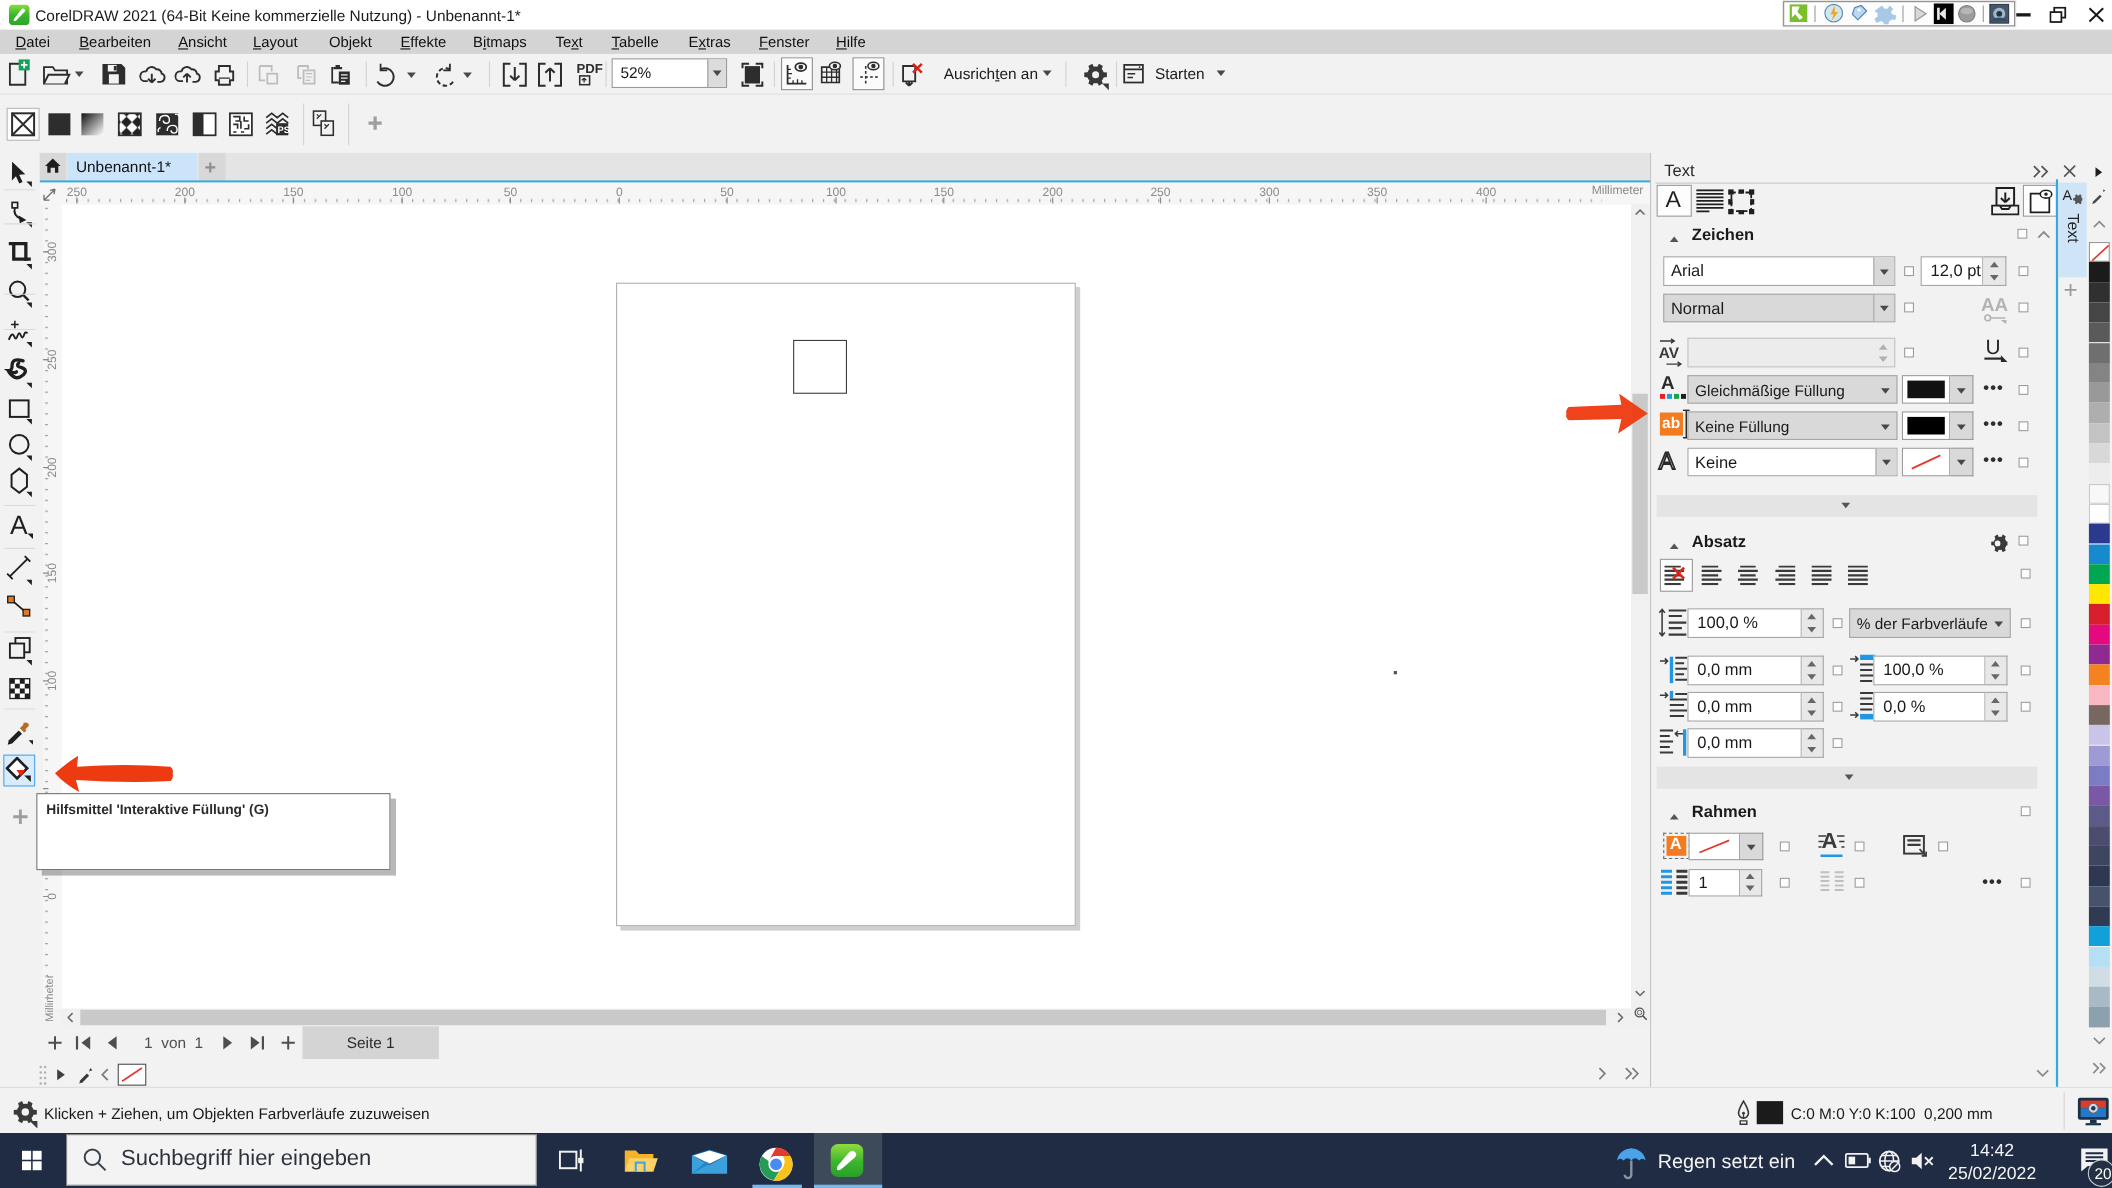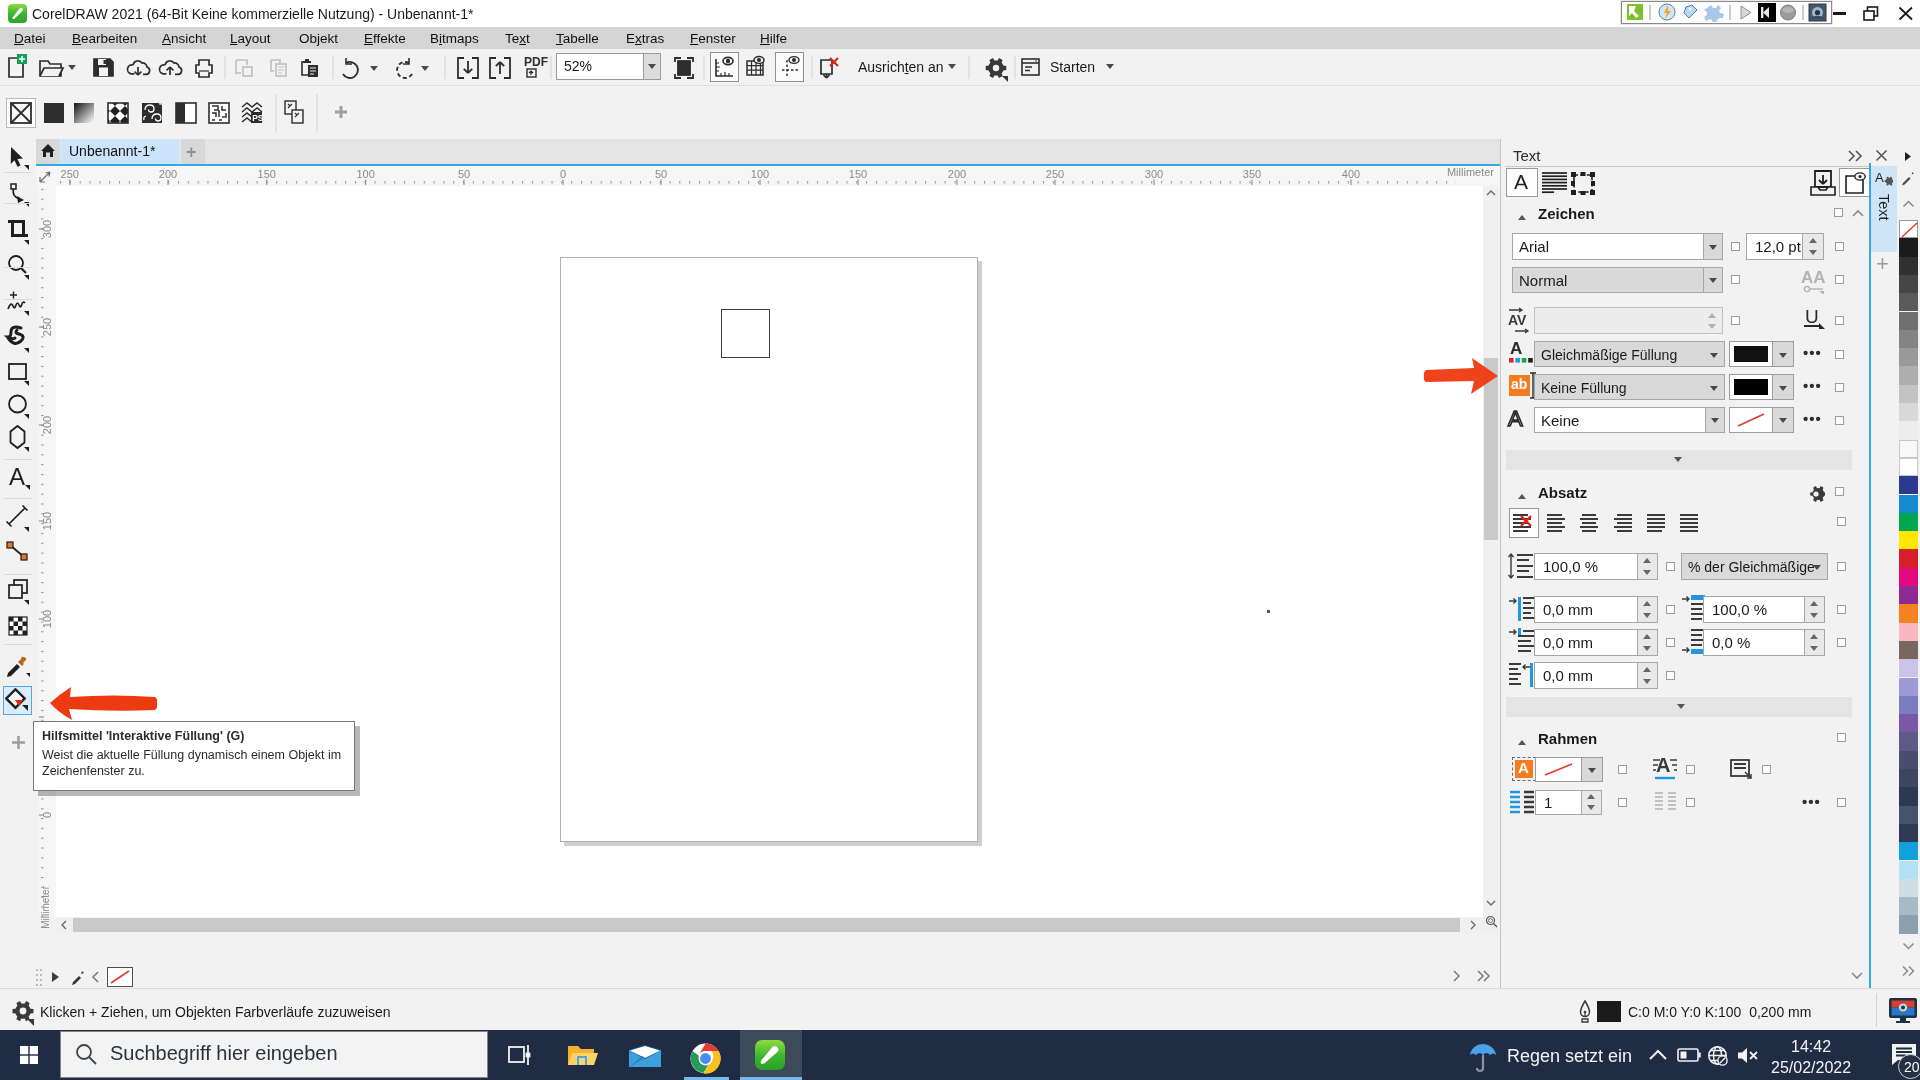--- a/index.html
+++ b/index.html
@@ -421,20 +421,40 @@
         <path d="M1 1 L5 5 L1 9" stroke="#6a6a6a" stroke-width="1.4" fill="none"></path>
       </svg>
   </div>
   <div class="abs" id="zoomcorner">
     <svg style="position:absolute;left:2px;top:4px" width="13" height="13" viewBox="0 0 13 13">
         <circle cx="5.5" cy="5.5" r="4" fill="none" stroke="#555" stroke-width="1.2"></circle>
         <line x1="8.5" y1="8.5" x2="12" y2="12" stroke="#555" stroke-width="1.4"></line>
         <circle cx="5.5" cy="5.5" r="2" fill="none" stroke="#555" stroke-width="0.8"></circle>
       </svg>
   </div>
+  <div class="abs" id="pagectl">
+    <svg style="position:absolute;left:40px;top:6px" width="240" height="18" viewBox="0 0 240 18">
+      <g stroke="#4e4e4e" stroke-width="1.8" fill="none">
+          <path d="M4 9 h12 M10 3 v12"></path>
+        </g>
+      <g fill="#4e4e4e">
+        <path d="M31 3 v12 h-2 v-12 z M42 3 v12 l-8 -6 z"></path>
+        <path d="M66 3 v12 l-8 -6 z"></path>
+        <path d="M163 3 v12 l8 -6 z"></path>
+        <path d="M188 3 v12 l8 -6 z M198 3 v12 h2 v-12 z"></path>
+      </g>
+      <g stroke="#4e4e4e" stroke-width="1.8" fill="none">
+          <path d="M216 9 h12 M222 3 v12"></path>
+        </g>
+    </svg>
+    <div class="abs" style="left:131px;top:7px;font-size:14px;color:#4e4e4e;">1&nbsp; von&nbsp; 1</div>
+    <div class="abs" style="left:275px;top:0;width:124px;height:30px;background:#d4d4d4;">
+      <div style="position:absolute;left:50%;transform:translateX(-50%);top:7px;font-size:14px;color:#2a2a2a;">Seite 1</div>
+    </div>
+  </div>
   <div class="abs" id="docpal">
     <svg style="position:absolute;left:34px;top:3px" width="110" height="22" viewBox="0 0 110 22">
       <g fill="#b0b0b0">
         <circle cx="3" cy="4" r="1.1"></circle>
           <circle cx="7" cy="4" r="1.1"></circle>
           <circle cx="3" cy="9" r="1.1"></circle>
           <circle cx="7" cy="9" r="1.1"></circle>
           <circle cx="3" cy="14" r="1.1"></circle>
           <circle cx="7" cy="14" r="1.1"></circle>
           <circle cx="3" cy="19" r="1.1"></circle>
@@ -763,21 +783,21 @@
     </svg>
     <div class="spin" style="left:33px;top:414px;width:104px;height:27px;">
         <div style="position:absolute;left:8px;top:4px;">100,0 %</div>
       </div>
     <div class="abs" style="left:137px;top:414px;width:20px;height:27px;border:1px solid #a6a6a6;border-left:none;background:#e8e8e8;">
       <div class="utri" style="left:5px;top:4px;border-bottom-color:#666;"></div>
       <div class="dtri" style="left:5px;top:16px;border-top-color:#666;"></div>
     </div>
     <div class="cbx" style="left:165px;top:423px;"></div>
     <div class="combo gray" style="left:180px;top:414px;width:147px;height:27px;font-size:14px;">
-      <div class="ctext" style="top:5px;">% der Gleichmäßige</div>
+      <div class="ctext" style="top:5px;">% der Farbverläufe</div>
         <div class="dtri" style="right:6px;top:11px;"></div>
     </div>
     <div class="cbx" style="left:336px;top:423px;"></div>
 
     <svg class="icon" style="left:7px;top:456px" width="26" height="28" viewBox="0 0 26 28">
       <path d="M1 6 h7 m-2.5 -2.5 l2.5 2.5 l-2.5 2.5" stroke="#3a3a3a" stroke-width="1.4" fill="none"></path>
       <rect x="10" y="2" width="3" height="24" fill="#2196e3"></rect>
       <g stroke="#3a3a3a" stroke-width="1.8">
           <path d="M15 3 h11 M15 8 h8 M15 13 h11 M15 18 h8 M15 23 h11"></path>
         </g>
@@ -1099,15 +1119,14 @@
   </div>
 
   <svg class="abs" style="left:44px;top:684px;z-index:70" width="116" height="40" viewBox="0 0 116 40">
     <path d="M6 19 Q16 10 27 3 L26 13 Q70 10 111 13 Q114 15 113 19 Q114 24 111 26 Q70 28 25 25 L28 36 Q15 29 6 19 Z" fill="#ee3a10"></path>
   </svg>
   <svg class="abs" style="left:1420px;top:355px;z-index:70" width="80" height="42" viewBox="0 0 80 42">
     <path d="M78 21 L52 3 L54 13 L6 15 Q3 18 4 21 Q3 25 6 27 L54 26 L51 39 Z" fill="#ee3b12" opacity="0.96"></path>
   </svg>
   <div class="abs" id="tooltip">
     <div class="tt1">Hilfsmittel 'Interaktive Füllung' (G)</div>
-    <div class="tt2">Weist die aktuelle Füllung dynamisch einem Objekt im<br>Zeichenfenster zu.</div>
   </div>
 </div>
 
 </body></html>

